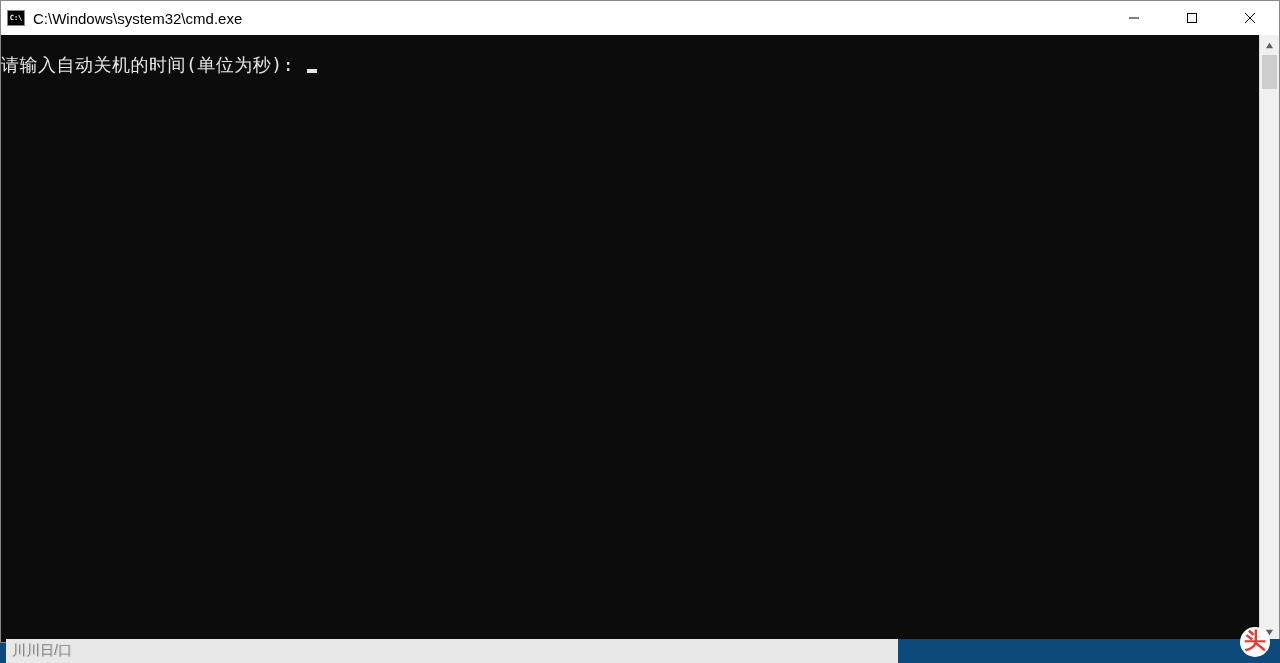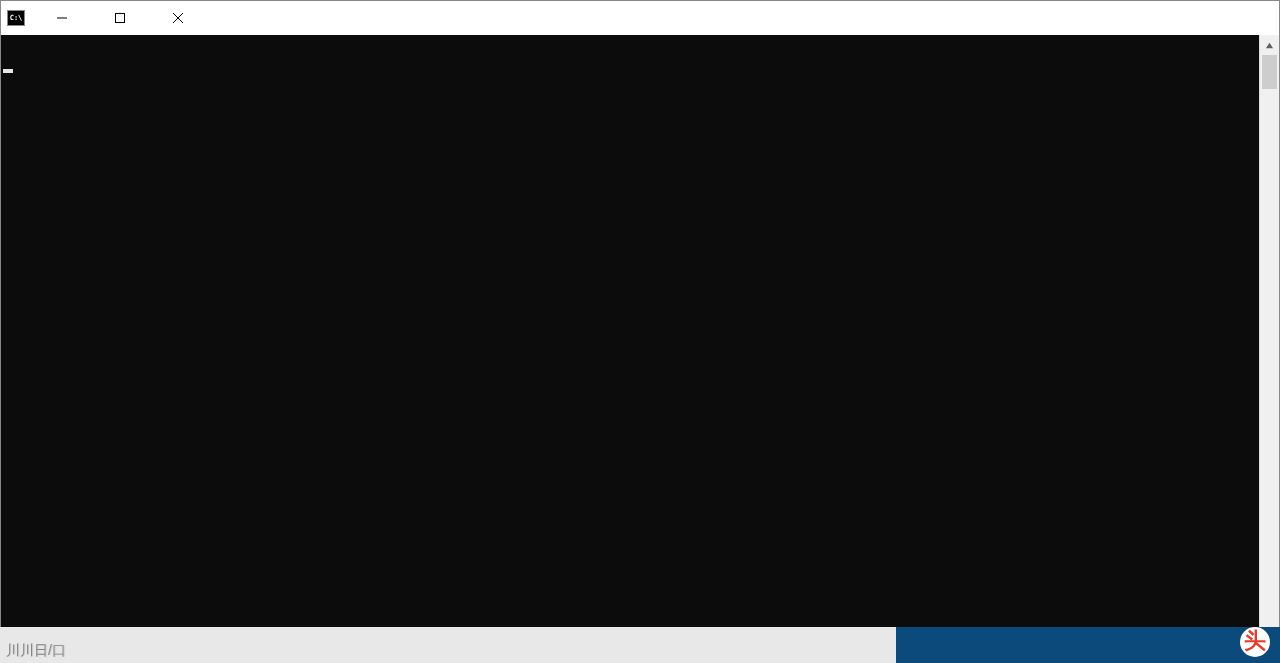--- a/index.html
+++ b/index.html
@@ -134,23 +134,23 @@
       position: absolute;
       top: 0;
       left: 2px;
       right: 2px;
       height: 34px;
       background: #cdcdcd;
     }
     .taskbar-fragment {
       position: absolute;
       bottom: 0;
-      left: 0;
+      left: 6px;
       right: 0;
-      height: 36px;
+      height: 24px;
       background: linear-gradient(to right, #e8e8e8 0%, #e8e8e8 70%, #0b4a7a 70%, #0b4a7a 100%);
     }
     .taskbar-left-text {
       position: absolute;
       left: 6px;
       bottom: 3px;
       color: #222;
       font-size: 14px;
       font-family: "Microsoft YaHei", sans-serif;
       opacity: 0.5;
@@ -188,20 +188,21 @@
     }
   </style>
 </head>
 <body>
 
 <div class="window">
   <div class="titlebar">
     <div class="titlebar-icon">
       <span class="titlebar-icon-text">C:\</span>
     </div>
+    <div class="titlebar-title">C:\Windows\system32\cmd.exe</div>
     <div class="window-controls">
       <div class="window-control">
         <svg viewBox="0 0 12 12">
             <line x1="1" y1="6" x2="11" y2="6"></line>
           </svg>
       </div>
       <div class="window-control">
         <svg viewBox="0 0 12 12">
             <rect x="1.5" y="1.5" width="9" height="9"></rect>
           </svg>
@@ -210,21 +211,21 @@
         <svg viewBox="0 0 12 12">
             <line x1="1" y1="1" x2="11" y2="11"></line>
             <line x1="11" y1="1" x2="1" y2="11"></line>
           </svg>
       </div>
     </div>
   </div>
 
   <div class="console-wrap">
     <div class="console">
-      <span class="cursor"></span>
+      <span class="prompt-line">请输入自动关机的时间(单位为秒): </span><span class="cursor"></span>
     </div>
     <div class="scrollbar">
       <div class="scroll-arrow">
         <svg viewBox="0 0 10 10">
             <path d="M5 2 L9 8 L1 8 Z"></path>
           </svg>
       </div>
       <div class="scroll-track">
         <div class="scroll-thumb"></div>
       </div>

